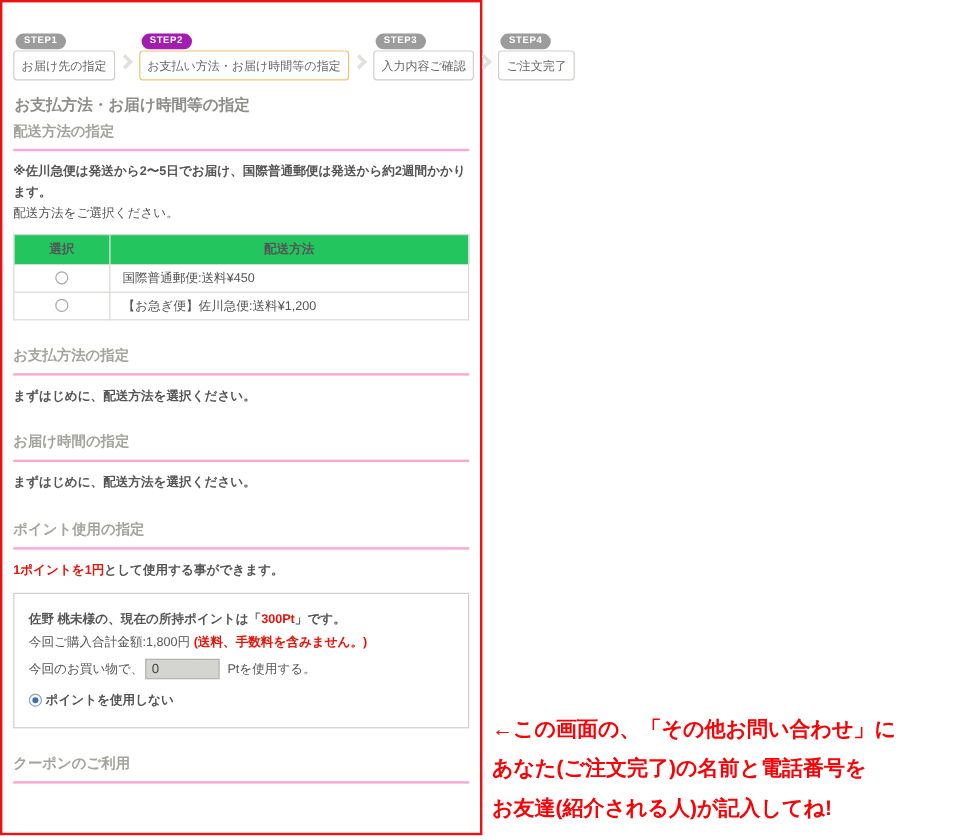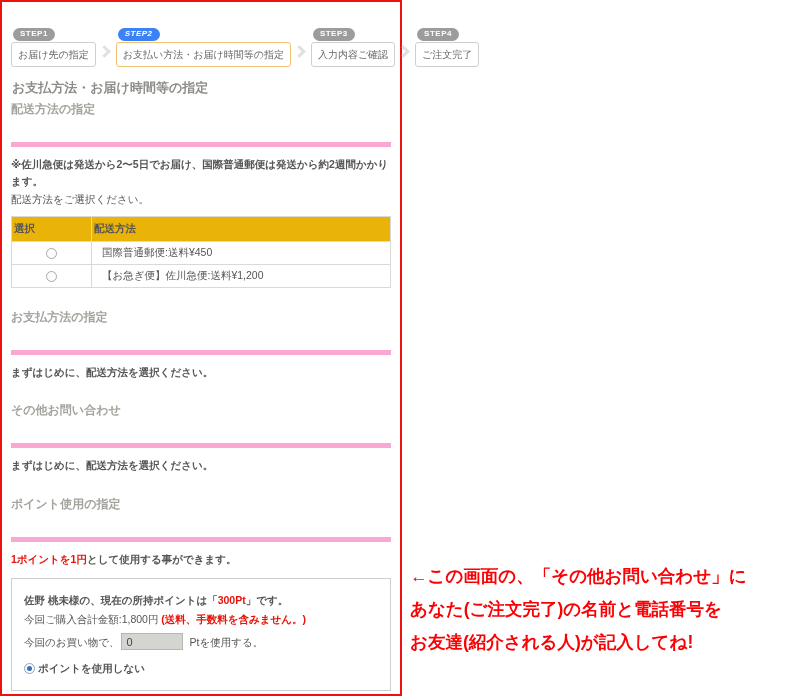--- a/index.html
+++ b/index.html
@@ -16,50 +16,50 @@
 
   
   .steps { display: flex; align-items: flex-start; margin: 18px 0 12px 0; }
   .step { position: relative; padding-top: 10px; }
   .step-badge {
     position: absolute; top: 0; left: 2px;
     background: #9c9c9c; color: #fff;
     font-size: 8px; font-weight: bold; letter-spacing: .5px;
     padding: 1px 7px 2px; border-radius: 8px; line-height: 1.2;
   }
-  .step.active .step-badge { background: #3b82f6; font-style: italic; }
+  .step.active .step-badge { background: #a21caf; }
   .step-box {
     border: 1px solid #cfcfcb; border-radius: 3px; background: #fff;
     padding: 5px 6px 4px; font-size: 10px; color: #666;
     margin-top: 4px; white-space: nowrap; text-align: center;
   }
   .step.active .step-box { border-color: #f3c173; }
   .step-arrow {
     width: 9px; height: 9px;
     border-top: 3px solid #e0e0dc; border-right: 3px solid #e0e0dc;
     transform: rotate(45deg);
     margin: 19px 7px 0 4px; flex: none;
   }
 
   .page-title { font-size: 13px; font-weight: bold; color: #8d8d89; margin: 10px 0 4px 1px; }
 
   .sec-head {
     font-size: 12px; font-weight: bold; color: #a4a49e;
-    padding-bottom: 24px; border-bottom: 5px solid #f9a8d4;
+    padding-bottom: 6px; border-bottom: 2px solid #f9a8d4;
     margin-top: 21px; margin-bottom: 9px;
   }
   .sec-head.first { margin-top: 0; }
 
   .note { font-size: 10.5px; color: #555; line-height: 1.65; }
   .note.b { font-weight: bold; }
 
   
   .ship-table { width: 100%; border-collapse: collapse; margin-top: 8px; }
   .ship-table th, .ship-table td { border: 1px solid #d9d9d5; font-size: 10.5px; color: #555; }
-  .ship-table th { background: #eab308; font-weight: bold; text-align: left; padding: 5px 2px; }
+  .ship-table th { background: #22c55e; font-weight: bold; text-align: center; padding: 5px 2px; }
   .ship-table td { padding: 4px 2px 4px 10px; height: 19px; }
   .ship-table td.sel { width: 80px; text-align: center; padding: 4px 2px; }
 
   .radio {
     display: inline-block; width: 11px; height: 11px;
     border: 1px solid #a8a8a4; border-radius: 50%; background: #fdfdfd;
     vertical-align: -2px; position: relative; cursor: pointer;
   }
   .radio.checked { border-color: #8aa6c8; }
   .radio.checked::after {
@@ -77,21 +77,21 @@
   .points-box .row { margin-top: 2px; }
   .points-box .opt { margin-top: 9px; font-weight: bold; color: #555; }
   .pt-input {
     width: 62px; height: 17px; border: 1px solid #b5b5b1; background: #d4d4d0;
     font-size: 11px; color: #444; padding: 0 4px; margin: 0 6px 0 2px;
     font-family: "Liberation Sans", sans-serif;
   }
 
   
   .annotation {
-    position: absolute; left: 410px; top: 560px; width: 390px;
+    position: absolute; left: 410px; top: 591px; width: 390px;
     color: #fb0005; font-weight: bold; font-size: 17.5px; line-height: 33px;
   }
   .annotation div { white-space: nowrap; }
 </style>
 </head>
 <body>
 
 <div class="panel">
   <div class="panel-inner">
 
@@ -136,21 +136,21 @@
       <tr>
         <td class="sel"><span class="radio"></span></td>
         <td>【お急ぎ便】佐川急便:送料¥1,200</td>
       </tr>
     </tbody>
       </table>
 
     <div class="sec-head">お支払方法の指定</div>
     <div class="note b">まずはじめに、配送方法を選択ください。</div>
 
-    <div class="sec-head">その他お問い合わせ</div>
+    <div class="sec-head">お届け時間の指定</div>
     <div class="note b">まずはじめに、配送方法を選択ください。</div>
 
     <div class="sec-head">ポイント使用の指定</div>
     <div class="note b"><span class="red b">1ポイントを1円</span><span>として使用する事ができます。</span></div>
 
     <div class="points-box">
       <div class="row b" style="font-weight:bold"><span>佐野 桃未様の、現在の所持ポイントは「</span><span class="red b">300Pt</span><span>」です。</span></div>
       <div class="row"><span>今回ご購入合計金額:1,800円 </span><span class="red b">(送料、手数料を含みません。)</span></div>
       <div class="row" style="margin-top:6px"><span>今回のお買い物で、</span><input class="pt-input" type="text" value="0" style=""><span>Ptを使用する。</span></div>
       <div class="opt"><span class="radio checked"></span> <span>ポイントを使用しない</span></div>

